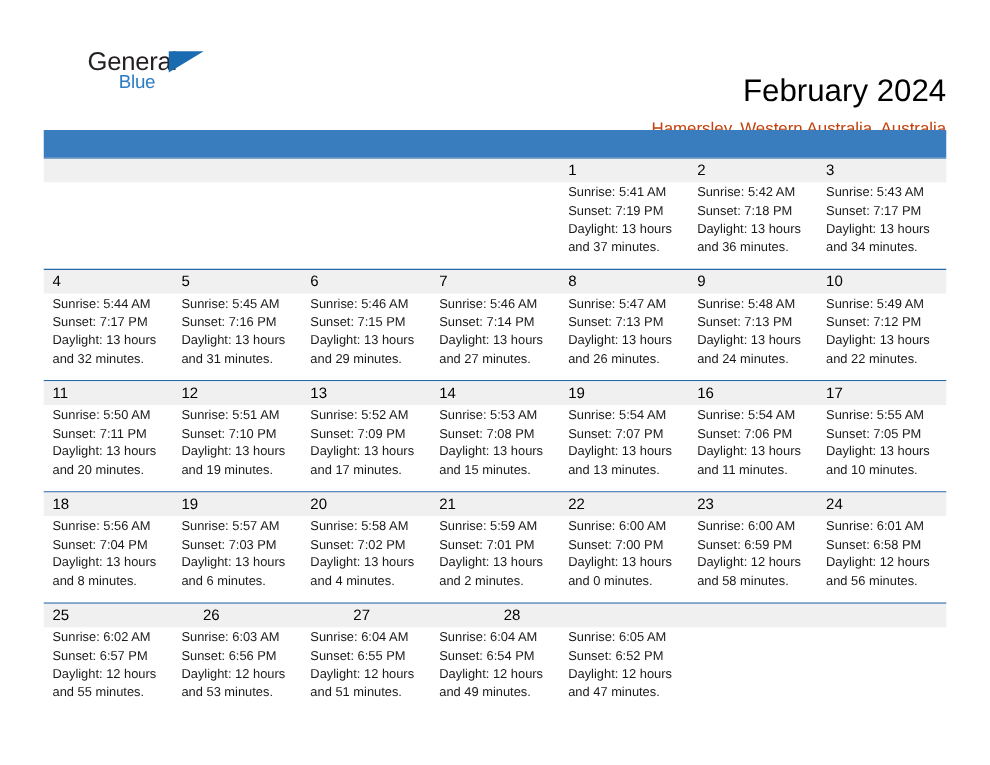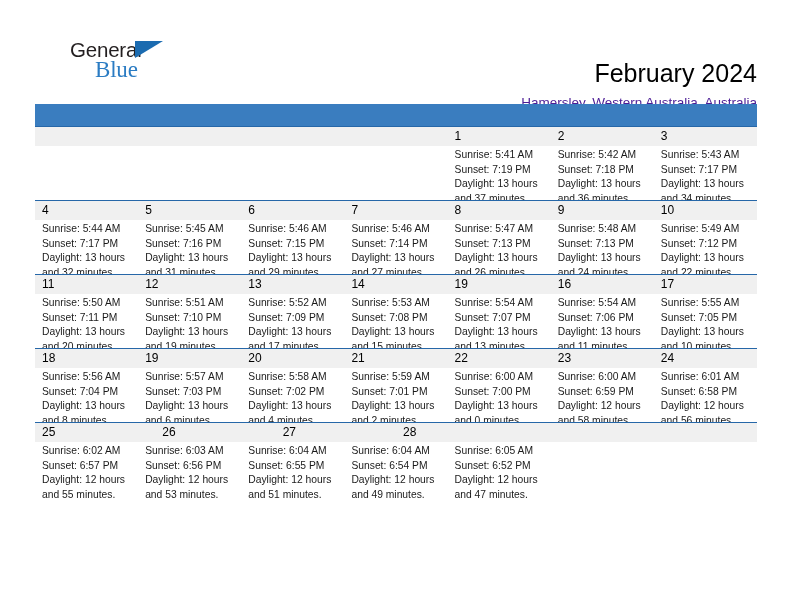--- a/index.html
+++ b/index.html
@@ -51,41 +51,41 @@
     top: 3px;
     width: 0;
     height: 0;
     border-left: 28px solid #1b6bb0;
     border-bottom: 17px solid transparent;
   }
   .logo-blue {
     position: absolute;
     left: 25px;
     top: 19px;
-    font-size: 23px;
+    font-size: 15px;
     letter-spacing: -0.2px;
     color: #2b7cc3;
-    font-family: Liberation Serif, serif;
+    font-family: Liberation Sans, sans-serif;
   }
   .title-block {
     position: absolute;
     right: 35px;
     top: 34px;
     text-align: right;
     margin-top: 24px;
   }
   .cal-title {
     font-size: 25px;
     color: #000000;
     line-height: 30px;
     white-space: nowrap;
   }
   .cal-subtitle {
     font-size: 13.5px;
-    color: #4c1d95;
+    color: #c2410c;
     line-height: 20px;
     margin-top: 5px;
     white-space: nowrap;
   }
 
   
   .calendar {
     position: absolute;
     left: 35px;
     top: 104px;
@@ -114,21 +114,21 @@
     border-top: none;
   }
   .week-numbers {
     display: flex;
     background: #f0f0f0;
     height: 19px;
   }
   .week-body {
     display: flex;
     background: #ffffff;
-    height: 54px;
+    height: 69px;
   }
   .daynum {
     flex: 1 1 0;
     font-size: 12px;
     line-height: 19px;
     padding-left: 7px;
     box-sizing: border-box;
     color: #000000;
   }
   .cell {

